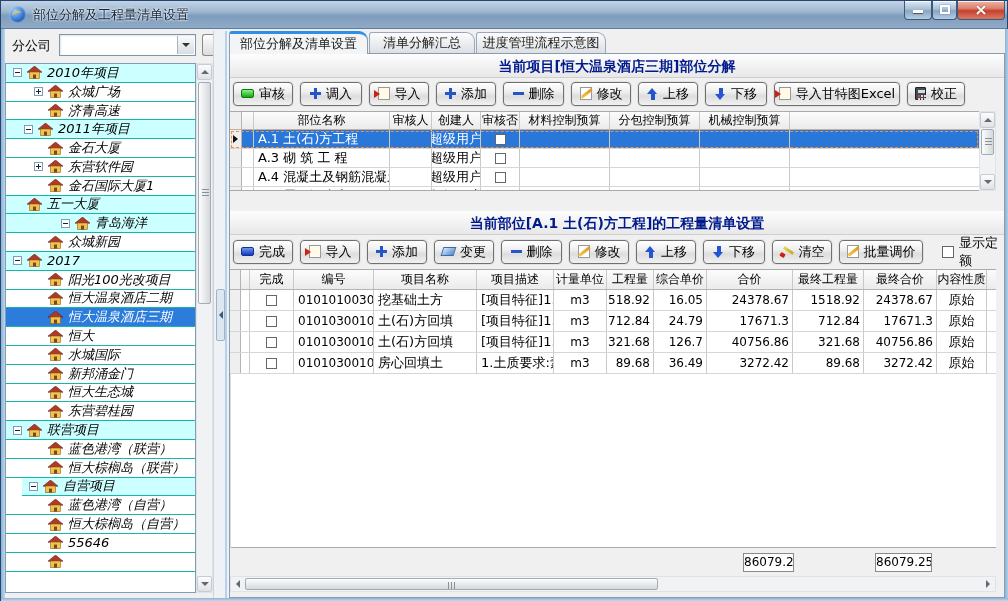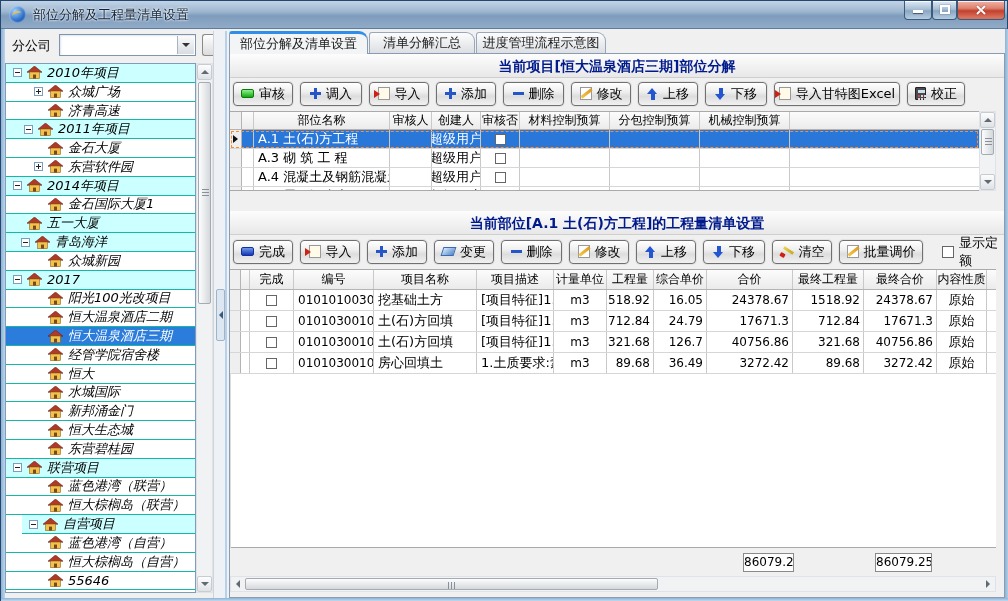--- a/index.html
+++ b/index.html
@@ -249,72 +249,63 @@
       </div>
       <div class="trow" style="padding-left: 28px;">
         <span class="xbox plus"></span>
         <span class="house"><svg width="15" height="13" viewBox="0 0 15 13">
             <polygon points="7.5,0 15,6.2 0,6.2" fill="#b03a28" stroke="#6a2014" stroke-width="0.6"></polygon>
             <rect x="2.6" y="6" width="9.8" height="6.6" fill="#f2c14e" stroke="#8a6216" stroke-width="0.6"></rect>
             <rect x="6" y="8.6" width="3" height="4" fill="#7a4a16"></rect>
           </svg></span>
         <span class="tlabel">东营软件园</span>
       </div>
+      <div class="trow" style="padding-left: 28px;">
+        <span class="xspace"></span>
+        <span class="house"><svg width="15" height="13" viewBox="0 0 15 13">
+            <polygon points="7.5,0 15,6.2 0,6.2" fill="#b03a28" stroke="#6a2014" stroke-width="0.6"></polygon>
+            <rect x="2.6" y="6" width="9.8" height="6.6" fill="#f2c14e" stroke="#8a6216" stroke-width="0.6"></rect>
+            <rect x="6" y="8.6" width="3" height="4" fill="#7a4a16"></rect>
+          </svg></span>
+        <span class="tlabel">金石国际大厦1</span>
+      </div>
+      <div class="trow grp" style="padding-left: 7px;">
+        <span class="xspace"></span>
+        <span class="house"><svg width="15" height="13" viewBox="0 0 15 13">
+            <polygon points="7.5,0 15,6.2 0,6.2" fill="#b03a28" stroke="#6a2014" stroke-width="0.6"></polygon>
+            <rect x="2.6" y="6" width="9.8" height="6.6" fill="#f2c14e" stroke="#8a6216" stroke-width="0.6"></rect>
+            <rect x="6" y="8.6" width="3" height="4" fill="#7a4a16"></rect>
+          </svg></span>
+        <span class="tlabel">五一大厦</span>
+      </div>
+      <div class="trow grp" style="padding-left: 7px; justify-content: center;">
+        <span class="xbox"></span>
+        <span class="house"><svg width="15" height="13" viewBox="0 0 15 13">
+            <polygon points="7.5,0 15,6.2 0,6.2" fill="#b03a28" stroke="#6a2014" stroke-width="0.6"></polygon>
+            <rect x="2.6" y="6" width="9.8" height="6.6" fill="#f2c14e" stroke="#8a6216" stroke-width="0.6"></rect>
+            <rect x="6" y="8.6" width="3" height="4" fill="#7a4a16"></rect>
+          </svg></span>
+        <span class="tlabel">青岛海洋</span>
+      </div>
+      <div class="trow" style="padding-left: 28px;">
+        <span class="xspace"></span>
+        <span class="house"><svg width="15" height="13" viewBox="0 0 15 13">
+            <polygon points="7.5,0 15,6.2 0,6.2" fill="#b03a28" stroke="#6a2014" stroke-width="0.6"></polygon>
+            <rect x="2.6" y="6" width="9.8" height="6.6" fill="#f2c14e" stroke="#8a6216" stroke-width="0.6"></rect>
+            <rect x="6" y="8.6" width="3" height="4" fill="#7a4a16"></rect>
+          </svg></span>
+        <span class="tlabel">众城新园</span>
+      </div>
       <div class="trow grp" style="padding-left: 7px;">
         <span class="xbox"></span>
         <span class="house"><svg width="15" height="13" viewBox="0 0 15 13">
             <polygon points="7.5,0 15,6.2 0,6.2" fill="#b03a28" stroke="#6a2014" stroke-width="0.6"></polygon>
             <rect x="2.6" y="6" width="9.8" height="6.6" fill="#f2c14e" stroke="#8a6216" stroke-width="0.6"></rect>
             <rect x="6" y="8.6" width="3" height="4" fill="#7a4a16"></rect>
           </svg></span>
-        <span class="tlabel">2014年项目</span>
-      </div>
-      <div class="trow" style="padding-left: 28px;">
-        <span class="xspace"></span>
-        <span class="house"><svg width="15" height="13" viewBox="0 0 15 13">
-            <polygon points="7.5,0 15,6.2 0,6.2" fill="#b03a28" stroke="#6a2014" stroke-width="0.6"></polygon>
-            <rect x="2.6" y="6" width="9.8" height="6.6" fill="#f2c14e" stroke="#8a6216" stroke-width="0.6"></rect>
-            <rect x="6" y="8.6" width="3" height="4" fill="#7a4a16"></rect>
-          </svg></span>
-        <span class="tlabel">金石国际大厦1</span>
-      </div>
-      <div class="trow grp" style="padding-left: 7px;">
-        <span class="xspace"></span>
-        <span class="house"><svg width="15" height="13" viewBox="0 0 15 13">
-            <polygon points="7.5,0 15,6.2 0,6.2" fill="#b03a28" stroke="#6a2014" stroke-width="0.6"></polygon>
-            <rect x="2.6" y="6" width="9.8" height="6.6" fill="#f2c14e" stroke="#8a6216" stroke-width="0.6"></rect>
-            <rect x="6" y="8.6" width="3" height="4" fill="#7a4a16"></rect>
-          </svg></span>
-        <span class="tlabel">五一大厦</span>
-      </div>
-      <div class="trow grp" style="padding-left: 15px;">
-        <span class="xbox"></span>
-        <span class="house"><svg width="15" height="13" viewBox="0 0 15 13">
-            <polygon points="7.5,0 15,6.2 0,6.2" fill="#b03a28" stroke="#6a2014" stroke-width="0.6"></polygon>
-            <rect x="2.6" y="6" width="9.8" height="6.6" fill="#f2c14e" stroke="#8a6216" stroke-width="0.6"></rect>
-            <rect x="6" y="8.6" width="3" height="4" fill="#7a4a16"></rect>
-          </svg></span>
-        <span class="tlabel">青岛海洋</span>
-      </div>
-      <div class="trow" style="padding-left: 28px;">
-        <span class="xspace"></span>
-        <span class="house"><svg width="15" height="13" viewBox="0 0 15 13">
-            <polygon points="7.5,0 15,6.2 0,6.2" fill="#b03a28" stroke="#6a2014" stroke-width="0.6"></polygon>
-            <rect x="2.6" y="6" width="9.8" height="6.6" fill="#f2c14e" stroke="#8a6216" stroke-width="0.6"></rect>
-            <rect x="6" y="8.6" width="3" height="4" fill="#7a4a16"></rect>
-          </svg></span>
-        <span class="tlabel">众城新园</span>
-      </div>
-      <div class="trow grp" style="padding-left: 7px;">
-        <span class="xbox"></span>
-        <span class="house"><svg width="15" height="13" viewBox="0 0 15 13">
-            <polygon points="7.5,0 15,6.2 0,6.2" fill="#b03a28" stroke="#6a2014" stroke-width="0.6"></polygon>
-            <rect x="2.6" y="6" width="9.8" height="6.6" fill="#f2c14e" stroke="#8a6216" stroke-width="0.6"></rect>
-            <rect x="6" y="8.6" width="3" height="4" fill="#7a4a16"></rect>
-          </svg></span>
         <span class="tlabel">2017</span>
       </div>
       <div class="trow" style="padding-left: 28px;">
         <span class="xspace"></span>
         <span class="house"><svg width="15" height="13" viewBox="0 0 15 13">
             <polygon points="7.5,0 15,6.2 0,6.2" fill="#b03a28" stroke="#6a2014" stroke-width="0.6"></polygon>
             <rect x="2.6" y="6" width="9.8" height="6.6" fill="#f2c14e" stroke="#8a6216" stroke-width="0.6"></rect>
             <rect x="6" y="8.6" width="3" height="4" fill="#7a4a16"></rect>
           </svg></span>
         <span class="tlabel">阳光100光改项目</span>
@@ -329,29 +320,20 @@
         <span class="tlabel">恒大温泉酒店二期</span>
       </div>
       <div class="trow sel" style="padding-left: 28px;">
         <span class="xspace"></span>
         <span class="house"><svg width="15" height="13" viewBox="0 0 15 13">
             <polygon points="7.5,0 15,6.2 0,6.2" fill="#b03a28" stroke="#6a2014" stroke-width="0.6"></polygon>
             <rect x="2.6" y="6" width="9.8" height="6.6" fill="#f2c14e" stroke="#8a6216" stroke-width="0.6"></rect>
             <rect x="6" y="8.6" width="3" height="4" fill="#7a4a16"></rect>
           </svg></span>
         <span class="tlabel">恒大温泉酒店三期</span>
-      </div>
-      <div class="trow" style="padding-left: 28px;">
-        <span class="xspace"></span>
-        <span class="house"><svg width="15" height="13" viewBox="0 0 15 13">
-            <polygon points="7.5,0 15,6.2 0,6.2" fill="#b03a28" stroke="#6a2014" stroke-width="0.6"></polygon>
-            <rect x="2.6" y="6" width="9.8" height="6.6" fill="#f2c14e" stroke="#8a6216" stroke-width="0.6"></rect>
-            <rect x="6" y="8.6" width="3" height="4" fill="#7a4a16"></rect>
-          </svg></span>
-        <span class="tlabel">经管学院宿舍楼</span>
       </div>
       <div class="trow" style="padding-left: 28px;">
         <span class="xspace"></span>
         <span class="house"><svg width="15" height="13" viewBox="0 0 15 13">
             <polygon points="7.5,0 15,6.2 0,6.2" fill="#b03a28" stroke="#6a2014" stroke-width="0.6"></polygon>
             <rect x="2.6" y="6" width="9.8" height="6.6" fill="#f2c14e" stroke="#8a6216" stroke-width="0.6"></rect>
             <rect x="6" y="8.6" width="3" height="4" fill="#7a4a16"></rect>
           </svg></span>
         <span class="tlabel">恒大</span>
       </div>

